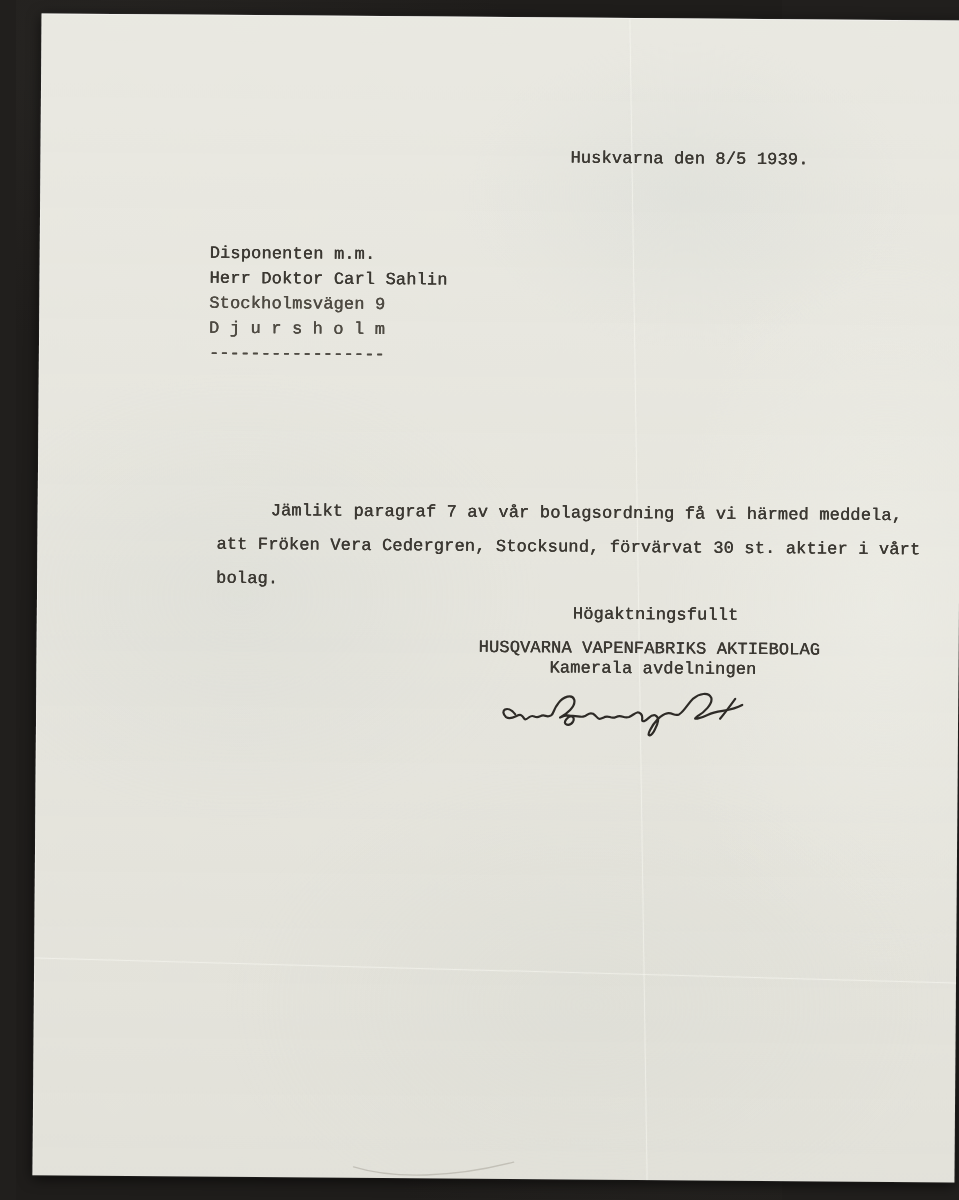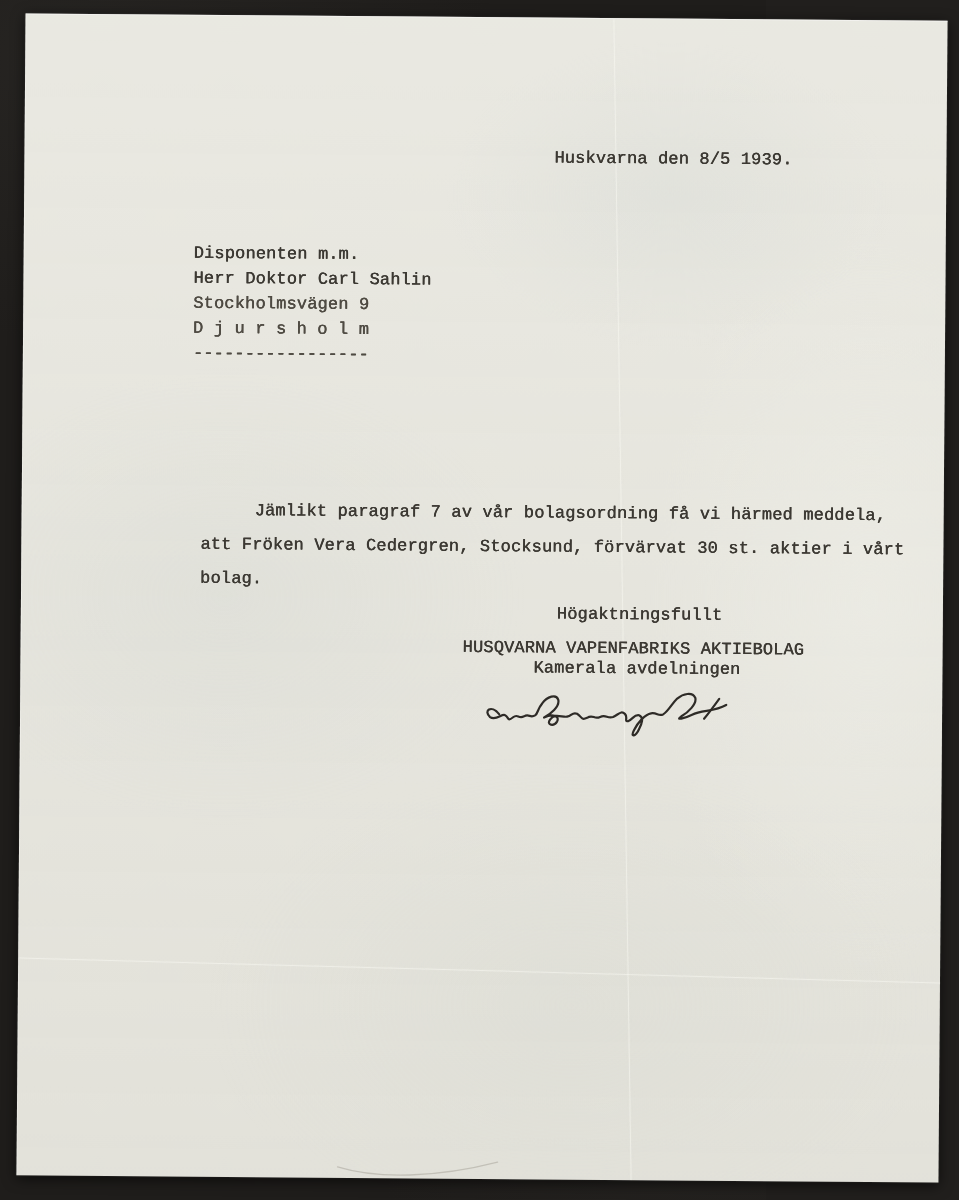--- a/index.html
+++ b/index.html
@@ -9,20 +9,21 @@
     background: #211f1d;
     font-family: "Liberation Mono", "DejaVu Sans Mono", monospace;
   }
   .scan {
     position: relative;
     width: 766px; height: 1200px;
     background:
       radial-gradient(ellipse 600px 400px at 10% 5%, rgba(60,58,54,0.25), transparent 70%),
       radial-gradient(ellipse 500px 400px at 95% 95%, rgba(55,52,48,0.2), transparent 70%),
       #1f1d1b;
+    margin-left: 16px;
   }
   .paper {
     position: absolute;
     left: 21px; top: 17px;
     width: 921px; height: 1161px;
     transform: rotate(0.45deg);
     background-color: #e7e6de;
     background-image:
       radial-gradient(ellipse 320px 220px at 70% 15%, rgba(208,213,209,0.30), transparent 70%),
       radial-gradient(ellipse 420px 320px at 22% 50%, rgba(203,208,203,0.22), transparent 72%),

